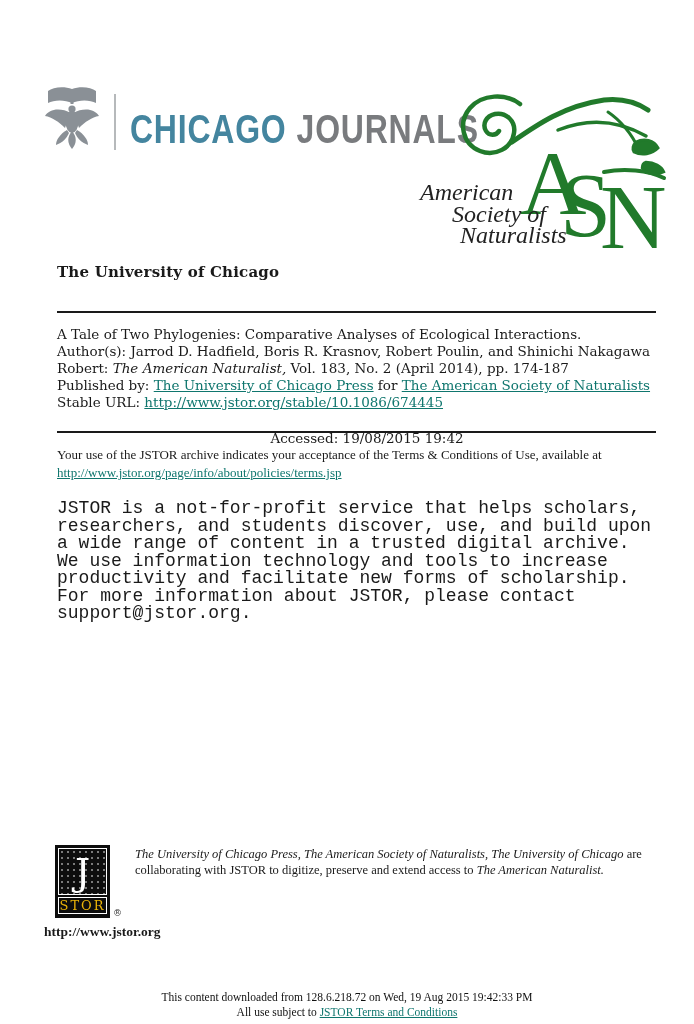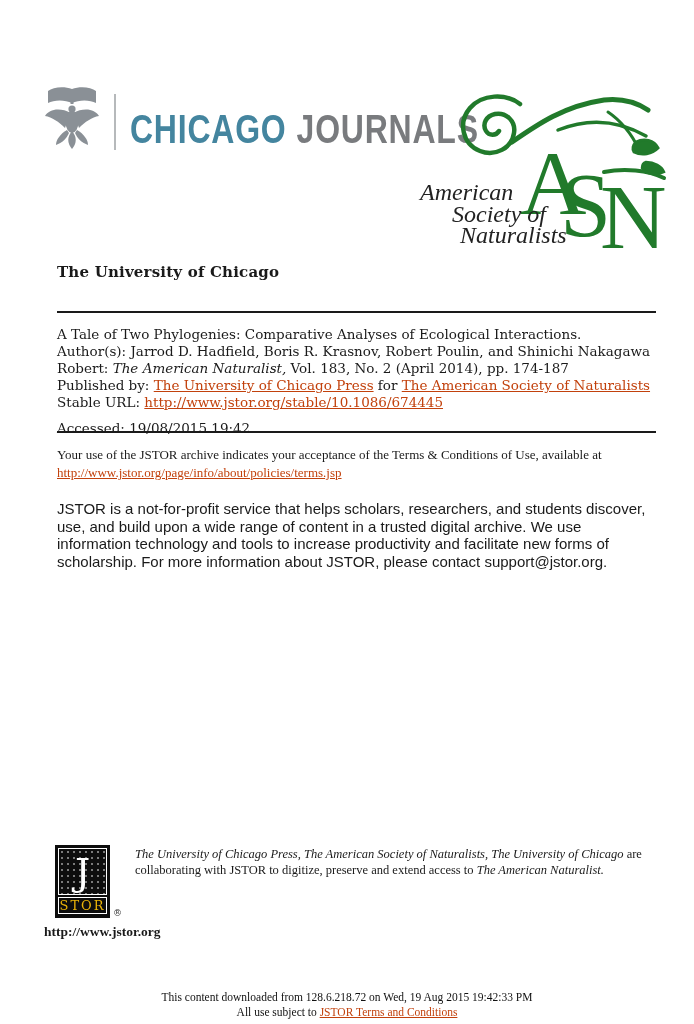--- a/index.html
+++ b/index.html
@@ -45,34 +45,34 @@
   .rule { position: absolute; left: 57px; width: 599px; height: 2px; background: #1a1a1a; }
   .rule-top { top: 311px; }
   .rule-mid { top: 431px; }
 
   
   .citation {
     position: absolute; left: 57px; top: 326px; width: 620px;
     font-size: 13.5px; line-height: 17px;
   }
   .cit-line { white-space: nowrap; }
-  .cit-accessed { margin-top: 9px; }
+  .cit-accessed { margin-top: 19px; text-align: center; }
   a.doc-link, .doc-link {
-    color: #c2410c; text-decoration: underline; cursor: pointer;
+    color: #0f766e; text-decoration: underline; cursor: pointer;
   }
   .italic { font-style: italic; }
 
   
   .terms {
     position: absolute; left: 57px; top: 446px; width: 610px;
     font-family: "Liberation Serif", serif; font-size: 13px; line-height: 18px;
   }
   .about {
     position: absolute; left: 57px; top: 500px; width: 600px;
-    font-family: Liberation Sans, sans-serif; font-size: 15px; line-height: 17.5px;
+    font-family: Liberation Mono, monospace; font-size: 18px; line-height: 17.5px;
   }
 
   
   .jstor-logo {
     position: absolute; left: 55px; top: 845px;
     width: 55px; height: 73px; background: #0d0d0d; padding: 3px;
   }
   .jstor-j-area {
     border: 1.5px solid #ffffff; height: 47px;
     display: flex; align-items: center; justify-content: center;

